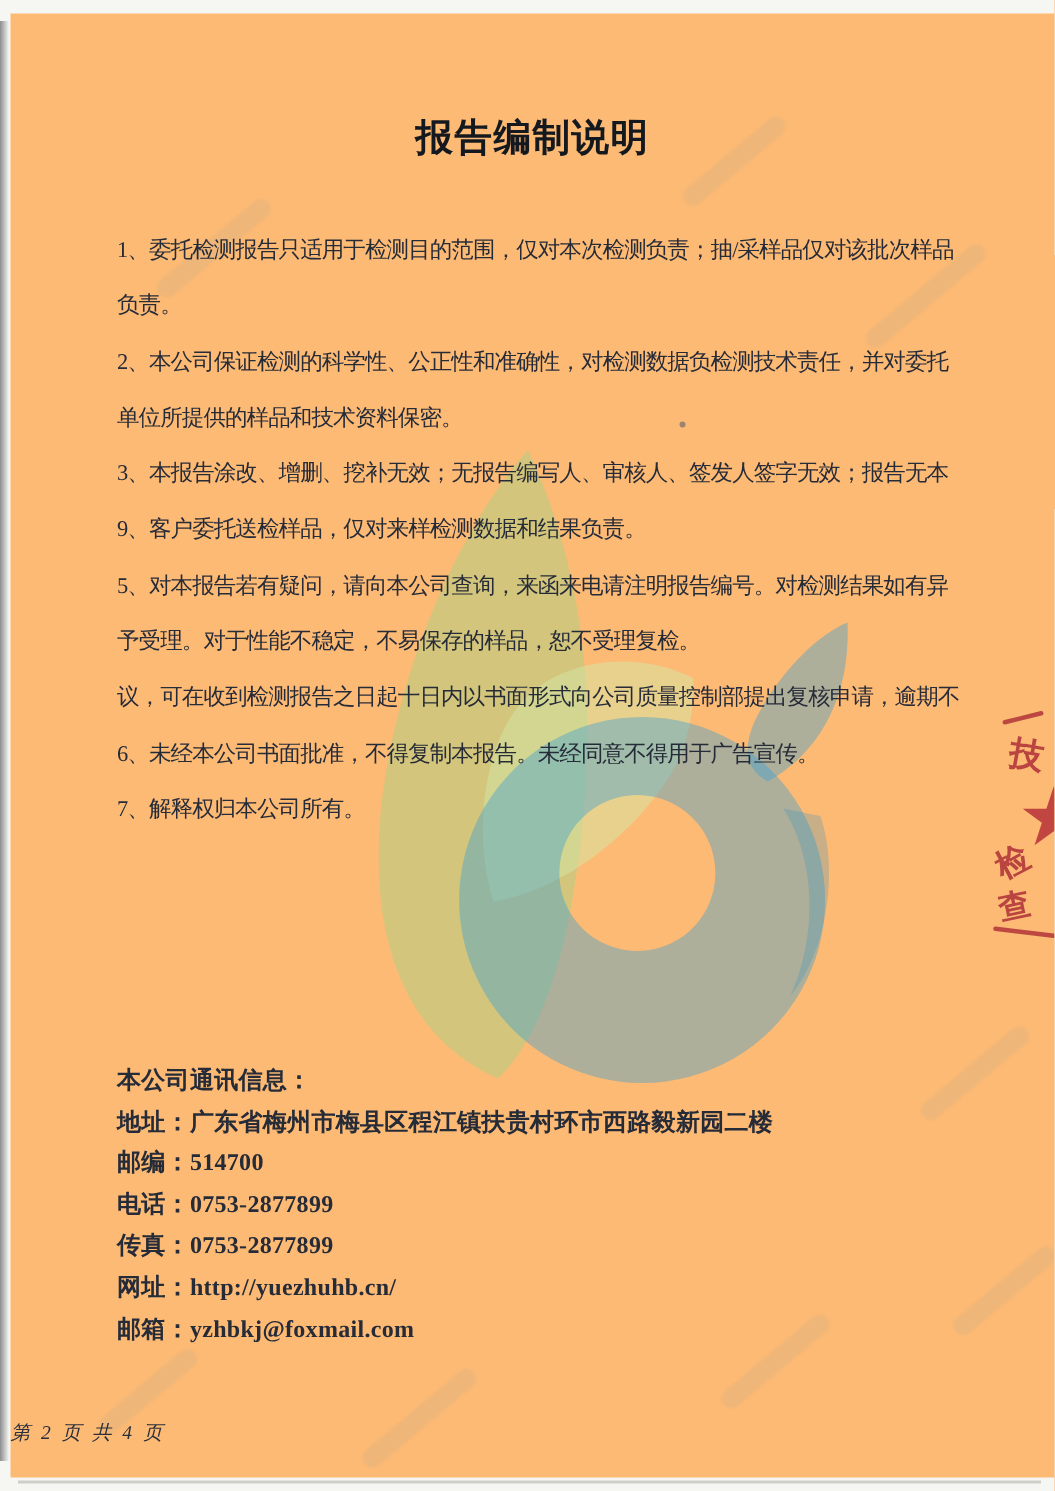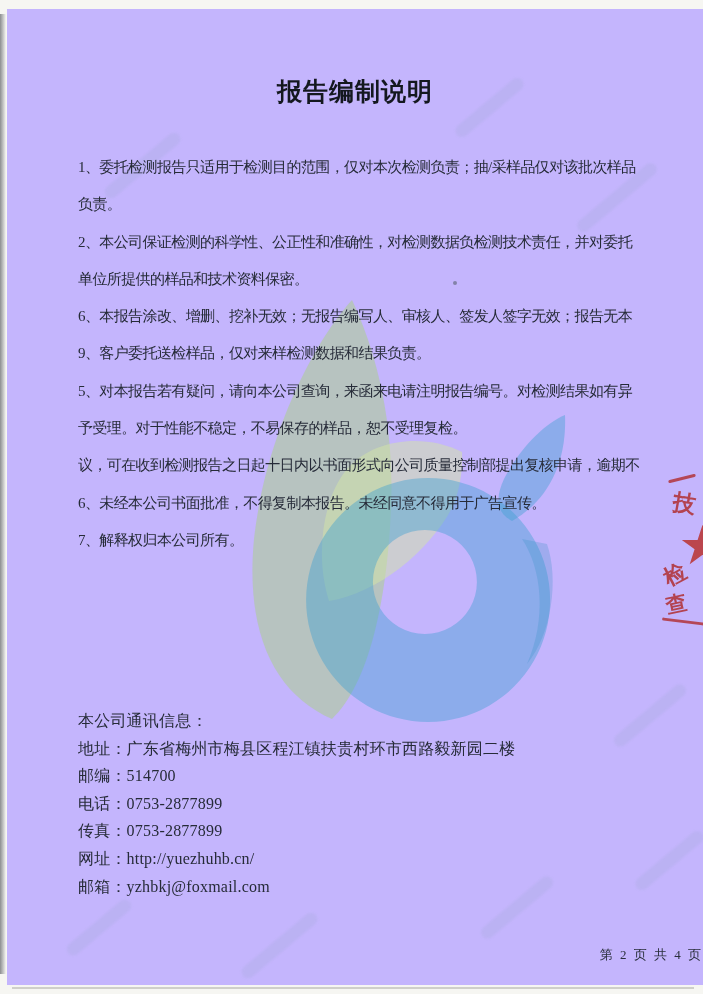--- a/index.html
+++ b/index.html
@@ -3,21 +3,21 @@
 <meta charset="utf-8">
 <style>
   html,body{margin:0;padding:0;}
   body{
     width:703px;height:994px;position:relative;overflow:hidden;
     background:#f6f6f2;
     font-family:"Liberation Serif","DejaVu Serif",serif;
   }
   .page{
     position:absolute;left:7px;top:9px;width:696px;height:976px;
-    background:#c4b5fd;overflow:hidden;
+    background:#fdba74;overflow:hidden;
   }
   
   .edge-left{
     position:absolute;left:0;top:14px;width:6px;height:960px;
     background:linear-gradient(90deg,rgba(68,72,78,.6),rgba(68,72,78,0));
   }
   .bottom-smudge{
     position:absolute;left:12px;top:987px;width:682px;height:2px;
     background:#cfcfca;
   }
@@ -41,25 +41,25 @@
   .body-block{
     position:absolute;left:71px;top:140px;color:#262b38;
   }
   .body-block .bline{
     line-height:37.3px;font-size:15px;letter-spacing:-0.6px;white-space:nowrap;
   }
   .contact-block{
     position:absolute;left:71px;top:698px;color:#262b38;
   }
   .contact-block .cline{
-    line-height:27.6px;font-size:16px;letter-spacing:.2px;white-space:nowrap;
+    line-height:27.6px;font-size:16px;letter-spacing:.2px;white-space:nowrap;font-weight:bold;
   }
   .footer{
-    position:absolute;left:0;top:937px;width:100%;text-align:right;
-    font-size:13px;letter-spacing:2px;color:#2a2f3c;
+    position:absolute;left:0;top:937px;width:100%;text-align:left;
+    font-size:13px;letter-spacing:2px;color:#2a2f3c;font-style:italic;
   }
   
   .seal{position:absolute;left:0;top:0;width:696px;height:976px;pointer-events:none;}
   .seal .schar{
     position:absolute;color:#b13439;font-weight:700;opacity:.88;
     font-family:"Liberation Serif","DejaVu Serif",serif;line-height:1;
   }
   .seal .s-ji {left:666px;top:483px;font-size:23px;transform:rotate(10deg);}
   .seal .s-jian{left:657px;top:555px;font-size:22px;transform:rotate(-28deg);}
   .seal .s-cha{left:659px;top:585px;font-size:21px;transform:rotate(-12deg);}
@@ -104,21 +104,21 @@
   <div class="streak" style="left:52px;top:912px;width:80px;"></div>
   <div class="speck"></div>
 
   <div class="title">报告编制说明</div>
 
   <div class="body-block">
     <div class="bline">1、委托检测报告只适用于检测目的范围，仅对本次检测负责；抽/采样品仅对该批次样品</div>
     <div class="bline">负责。</div>
     <div class="bline">2、本公司保证检测的科学性、公正性和准确性，对检测数据负检测技术责任，并对委托</div>
     <div class="bline">单位所提供的样品和技术资料保密。</div>
-    <div class="bline">6、本报告涂改、增删、挖补无效；无报告编写人、审核人、签发人签字无效；报告无本</div>
+    <div class="bline">3、本报告涂改、增删、挖补无效；无报告编写人、审核人、签发人签字无效；报告无本</div>
     <div class="bline">9、客户委托送检样品，仅对来样检测数据和结果负责。</div>
     <div class="bline">5、对本报告若有疑问，请向本公司查询，来函来电请注明报告编号。对检测结果如有异</div>
     <div class="bline">予受理。对于性能不稳定，不易保存的样品，恕不受理复检。</div>
     <div class="bline">议，可在收到检测报告之日起十日内以书面形式向公司质量控制部提出复核申请，逾期不</div>
     <div class="bline">6、未经本公司书面批准，不得复制本报告。未经同意不得用于广告宣传。</div>
     <div class="bline">7、解释权归本公司所有。</div>
   </div>
 
   <div class="contact-block">
     <div class="cline">本公司通讯信息：</div>

